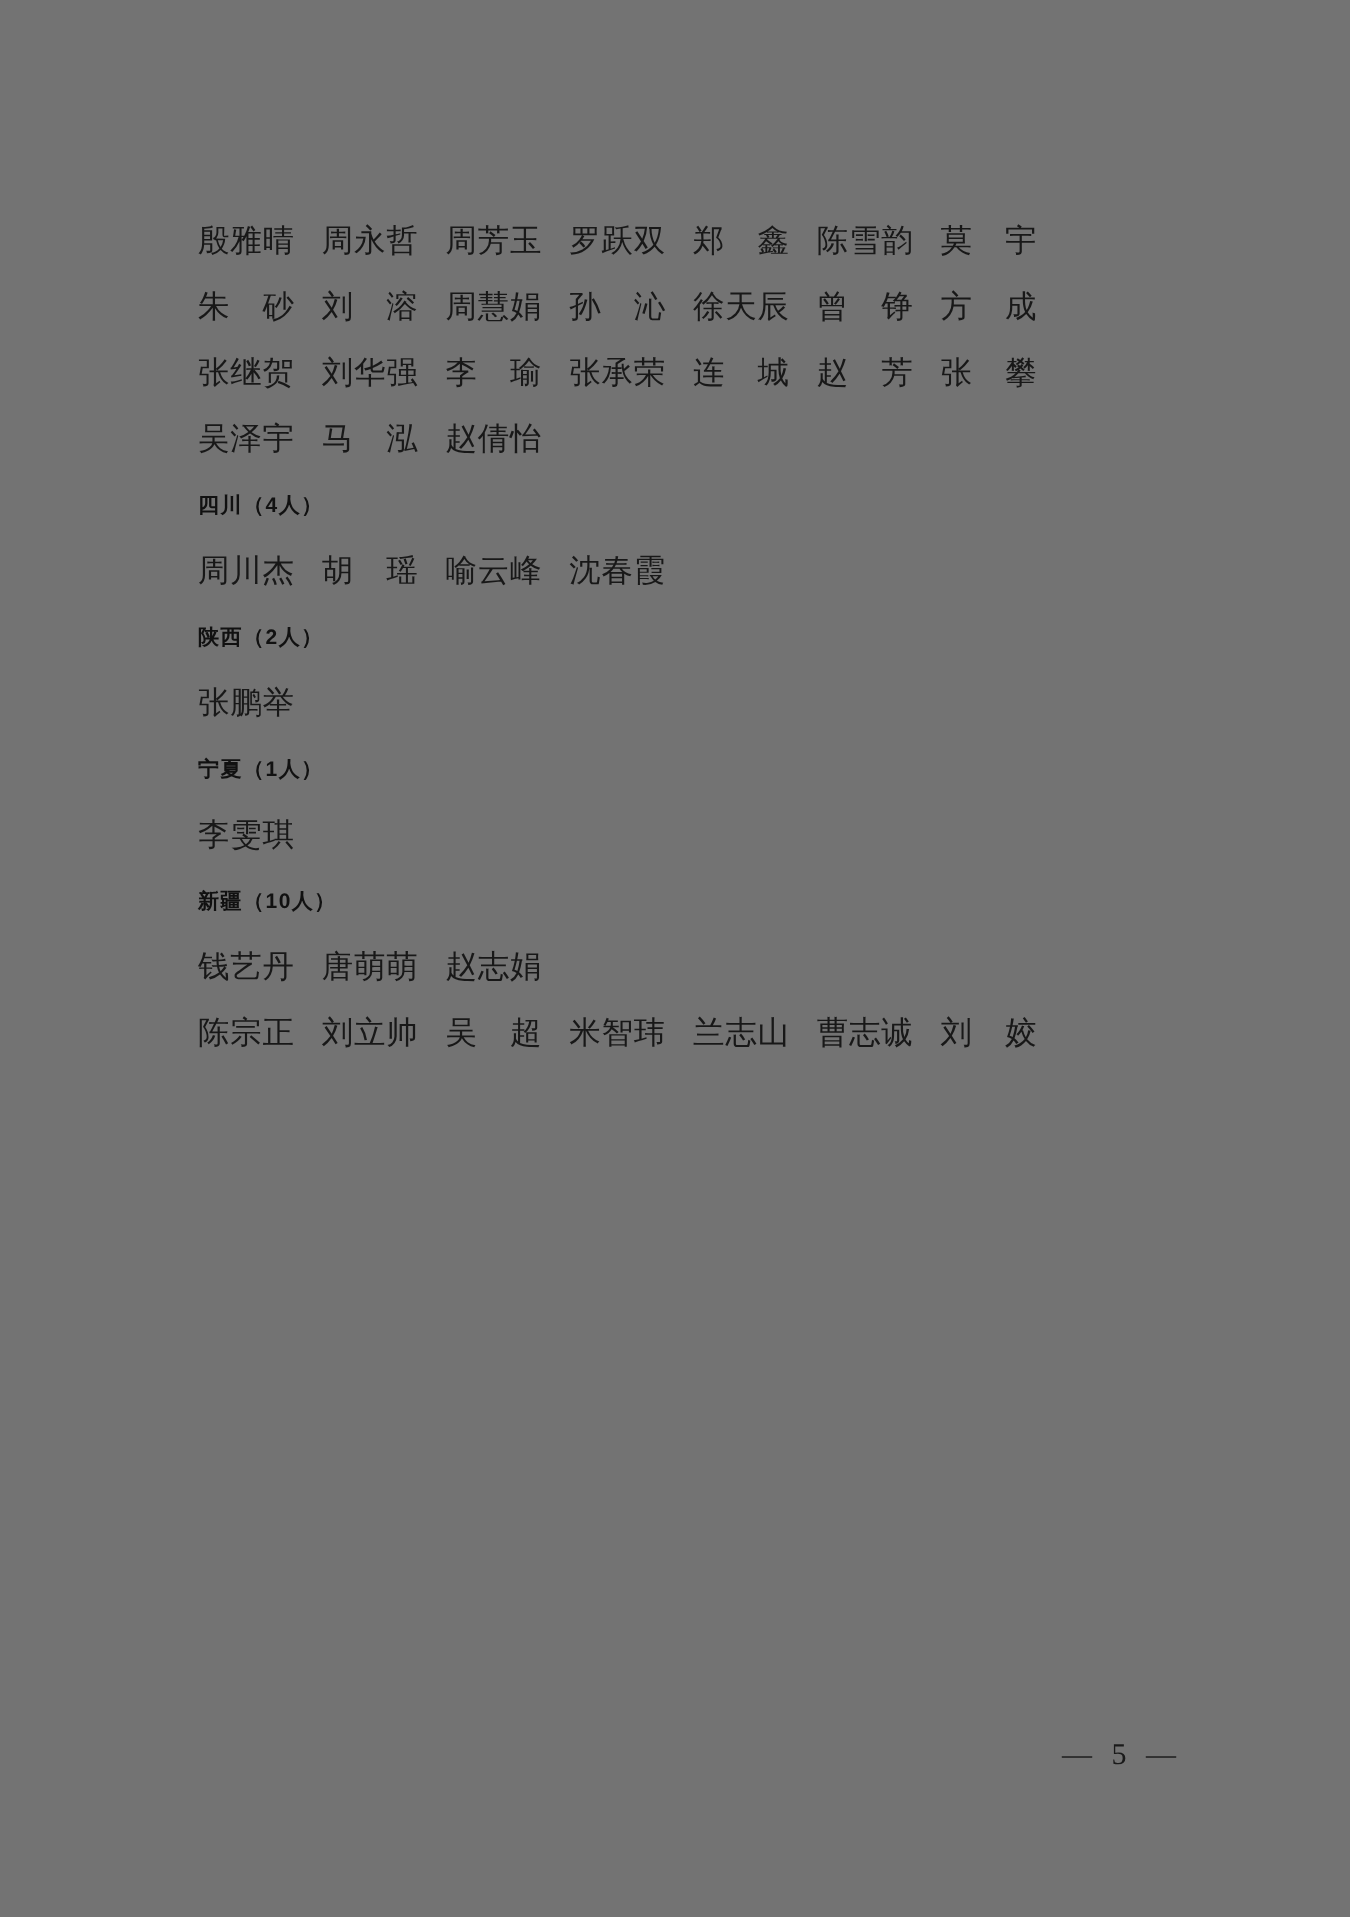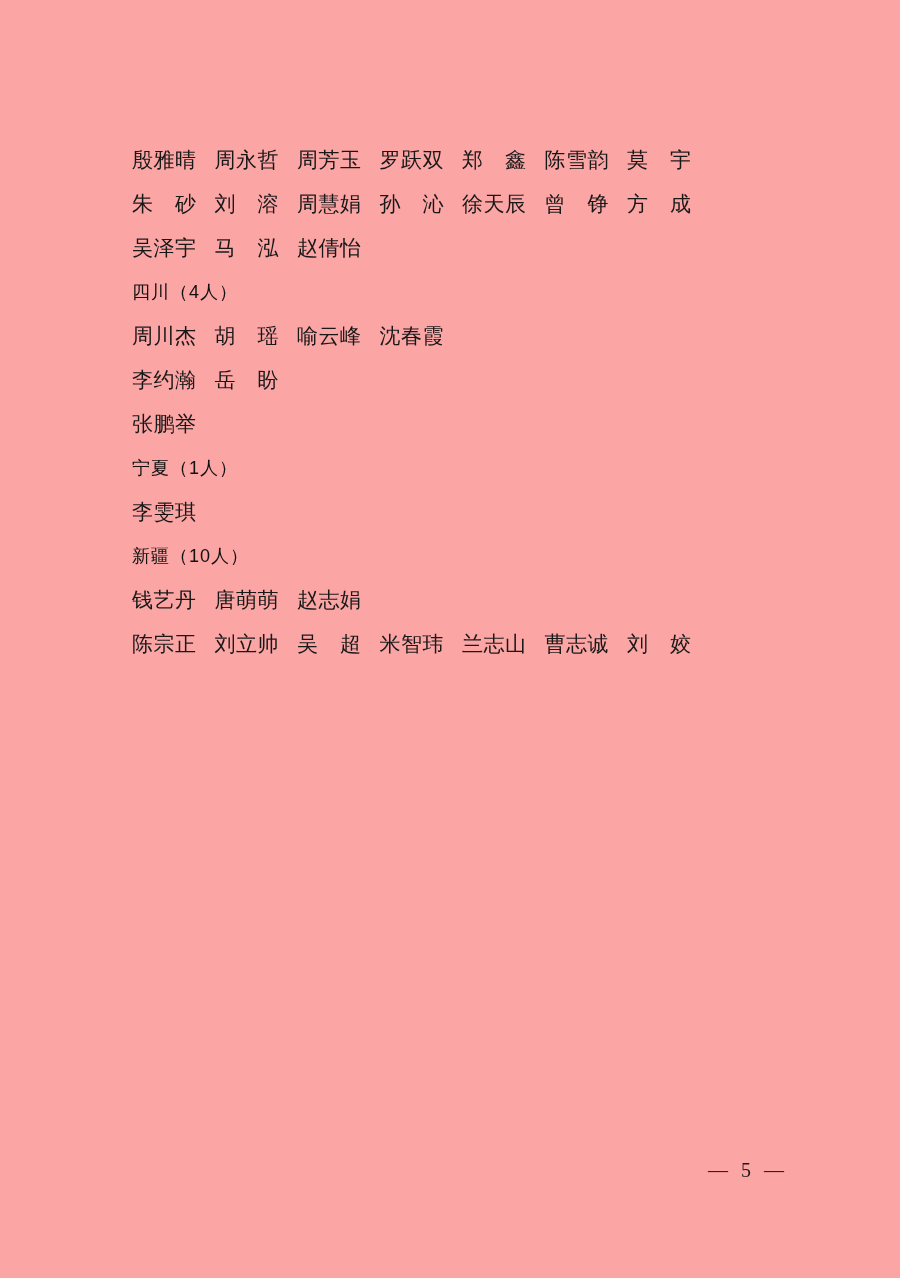--- a/index.html
+++ b/index.html
@@ -9,21 +9,21 @@
   }
   body {
     font-family: "Liberation Serif", "DejaVu Serif", serif;
     color: #1a1a1a;
   }
   .page {
     position: relative;
     width: 900px;
     height: 1278px;
     margin: 0 auto;
-    background: #fca5a5;
+    background: #737373;
     overflow: hidden;
   }
   .content {
     position: absolute;
     left: 132px;
     top: 138px;
     width: 660px;
   }
   .name-line {
     font-size: 21px;
@@ -33,22 +33,22 @@
     color: #181818;
   }
   .name-line .nm {
     display: inline-block;
     margin-right: 18px;
   }
   .name-line .nm:last-child {
     margin-right: 0;
   }
   .region-head {
-    font-size: 18px;
-    font-weight: normal;
+    font-size: 14px;
+    font-weight: bold;
     line-height: 44px;
     letter-spacing: 1px;
     color: #111111;
     font-family: "Liberation Sans", "DejaVu Sans", sans-serif;
   }
   .block {
     margin: 0;
   }
   .page-number {
     position: absolute;
@@ -61,28 +61,29 @@
   }
 </style>
 </head>
 <body>
 
 <div class="page">
   <div class="content" id="doc-body">
       <div class="block">
         <div class="name-line"><span class="nm">殷雅晴</span><span class="nm">周永哲</span><span class="nm">周芳玉</span><span class="nm">罗跃双</span><span class="nm">郑　鑫</span><span class="nm">陈雪韵</span><span class="nm">莫　宇</span></div>
         <div class="name-line"><span class="nm">朱　砂</span><span class="nm">刘　溶</span><span class="nm">周慧娟</span><span class="nm">孙　沁</span><span class="nm">徐天辰</span><span class="nm">曾　铮</span><span class="nm">方　成</span></div>
+        <div class="name-line"><span class="nm">张继贺</span><span class="nm">刘华强</span><span class="nm">李　瑜</span><span class="nm">张承荣</span><span class="nm">连　城</span><span class="nm">赵　芳</span><span class="nm">张　攀</span></div>
         <div class="name-line"><span class="nm">吴泽宇</span><span class="nm">马　泓</span><span class="nm">赵倩怡</span></div>
       </div>
       <div class="block">
         <div class="region-head">四川（4人）</div>
         <div class="name-line"><span class="nm">周川杰</span><span class="nm">胡　瑶</span><span class="nm">喻云峰</span><span class="nm">沈春霞</span></div>
       </div>
       <div class="block">
-        <div class="name-line"><span class="nm">李约瀚</span><span class="nm">岳　盼</span></div>
+        <div class="region-head">陕西（2人）</div>
       </div>
       <div class="block">
       </div>
       <div class="block">
         <div class="name-line"><span class="nm">张鹏举</span></div>
       </div>
       <div class="block">
         <div class="region-head">宁夏（1人）</div>
         <div class="name-line"><span class="nm">李雯琪</span></div>
       </div>

